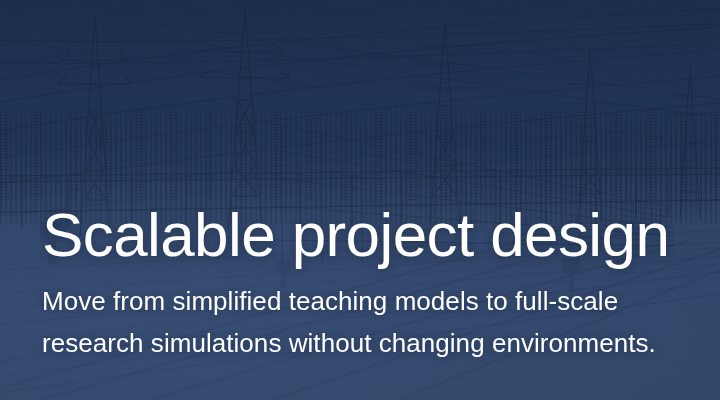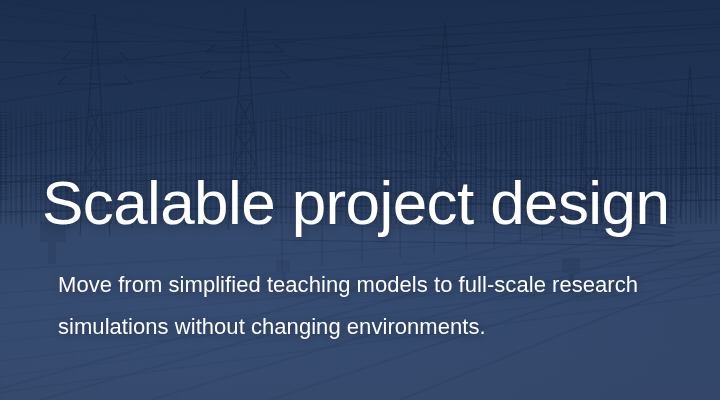--- a/index.html
+++ b/index.html
@@ -196,24 +196,24 @@
     font-size: 62px;
     line-height: 1.02;
     font-weight: 400;
     letter-spacing: -0.6px;
     color: #ffffff;
     text-shadow: 0 1px 10px rgba(8, 16, 32, 0.35);
     white-space: nowrap;
   }
 
   .hero-subtitle {
-    margin: 16px;
+    margin: 0;
     max-width: 650px;
     font-family: "Liberation Sans", sans-serif;
-    font-size: 22px;
+    font-size: 26px;
     line-height: 42px;
     font-weight: 400;
     letter-spacing: 0.05px;
     color: #ffffff;
     text-shadow: 0 1px 8px rgba(8, 16, 32, 0.30);
   }
 </style>
 </head>
 <body>
 

